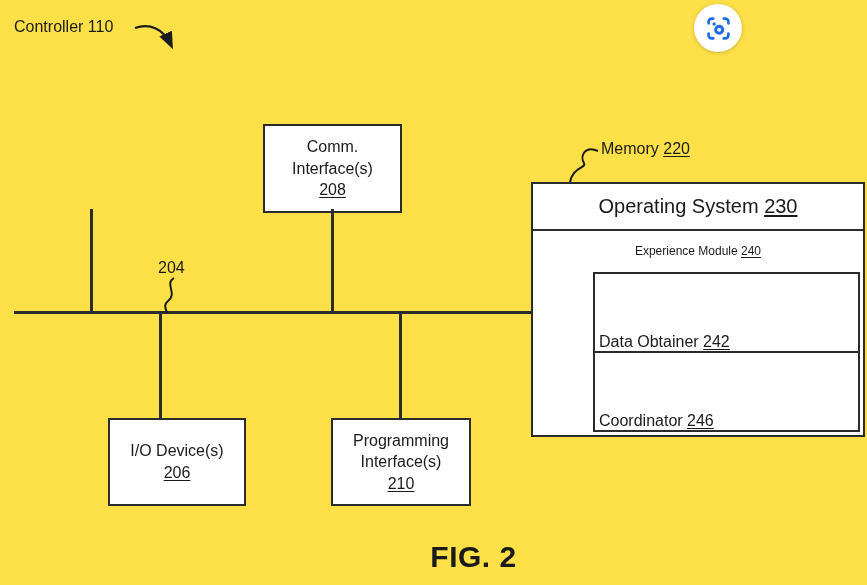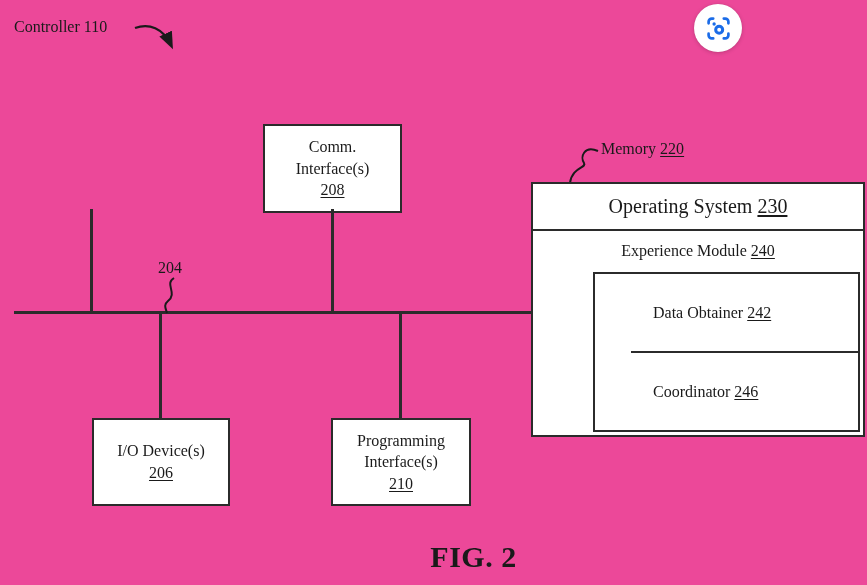--- a/index.html
+++ b/index.html
@@ -1,46 +1,46 @@
 <!DOCTYPE html>
 <html><head>
 <meta charset="utf-8">
 <style>
   html,body{margin:0;padding:0;background:#fff;}
   .stage{
-    position:relative;width:867px;height:585px;background:#ec4899;overflow:hidden;
-    font-family:Liberation Serif, serif;color:#1a1a1a;
+    position:relative;width:867px;height:585px;background:#fde047;overflow:hidden;
+    font-family:Liberation Sans, sans-serif;color:#1a1a1a;
   }
   .abs{position:absolute;}
   .label{font-size:16px;white-space:nowrap;}
   .ref{text-decoration:underline;text-underline-offset:2px;}
   
   .box{
     position:absolute;border:2.5px solid #2b2b2b;background:#fff;
     display:flex;align-items:center;justify-content:center;text-align:center;
     font-size:16px;line-height:1.35;
   }
   
   .hline,.vline{position:absolute;background:#2b2b2b;}
   
   .memory{position:absolute;border:2.5px solid #2b2b2b;background:#fff;}
   .mem-row-os{
     height:45px;border-bottom:2.5px solid #2b2b2b;
     display:flex;align-items:center;justify-content:center;font-size:20px;
   }
   .mem-row-module{
-    height:40px;display:flex;align-items:center;justify-content:center;font-size:16px;
+    height:40px;display:flex;align-items:center;justify-content:center;font-size:12px;
   }
   .inner-box{
     position:absolute;left:60px;top:88px;right:3px;bottom:3px;
     border:2px solid #2b2b2b;display:flex;flex-direction:column;background:#fff;
   }
   .sub-row{
-    flex:1;display:flex;align-items:center;padding-left:22px;
-    border-bottom:2px solid #2b2b2b;font-size:16px;margin-left:36px;
+    flex:1;display:flex;align-items:flex-end;padding-left:4px;
+    border-bottom:2px solid #2b2b2b;font-size:16px;
   }
   .sub-row:last-child{border-bottom:none;}
   .caption{
     position:absolute;left:386px;top:540px;width:175px;text-align:center;
     font-weight:700;font-size:30px;letter-spacing:.5px;
   }
   .lens-btn{
     position:absolute;left:694px;top:4px;width:48px;height:48px;border-radius:50%;
     background:#fff;border:none;cursor:pointer;padding:0;
     box-shadow:0 1px 4px rgba(0,0,0,.18), 0 0 1px rgba(0,0,0,.12);
@@ -80,21 +80,21 @@
 
 
   <div class="box" style="left:263px;top:124px;width:135px;height:85px;">
     <div>
       <div>Comm.</div>
       <div>Interface(s)</div>
       <div class="ref">208</div>
     </div>
   </div>
 
-  <div class="box" style="left:92px;top:418px;width:134px;height:84px;">
+  <div class="box" style="left:108px;top:418px;width:134px;height:84px;">
     <div>
       <div>I/O Device(s)</div>
       <div class="ref">206</div>
     </div>
   </div>
 
   <div class="box" style="left:331px;top:418px;width:136px;height:84px;">
     <div>
       <div>Programming</div>
       <div>Interface(s)</div>

